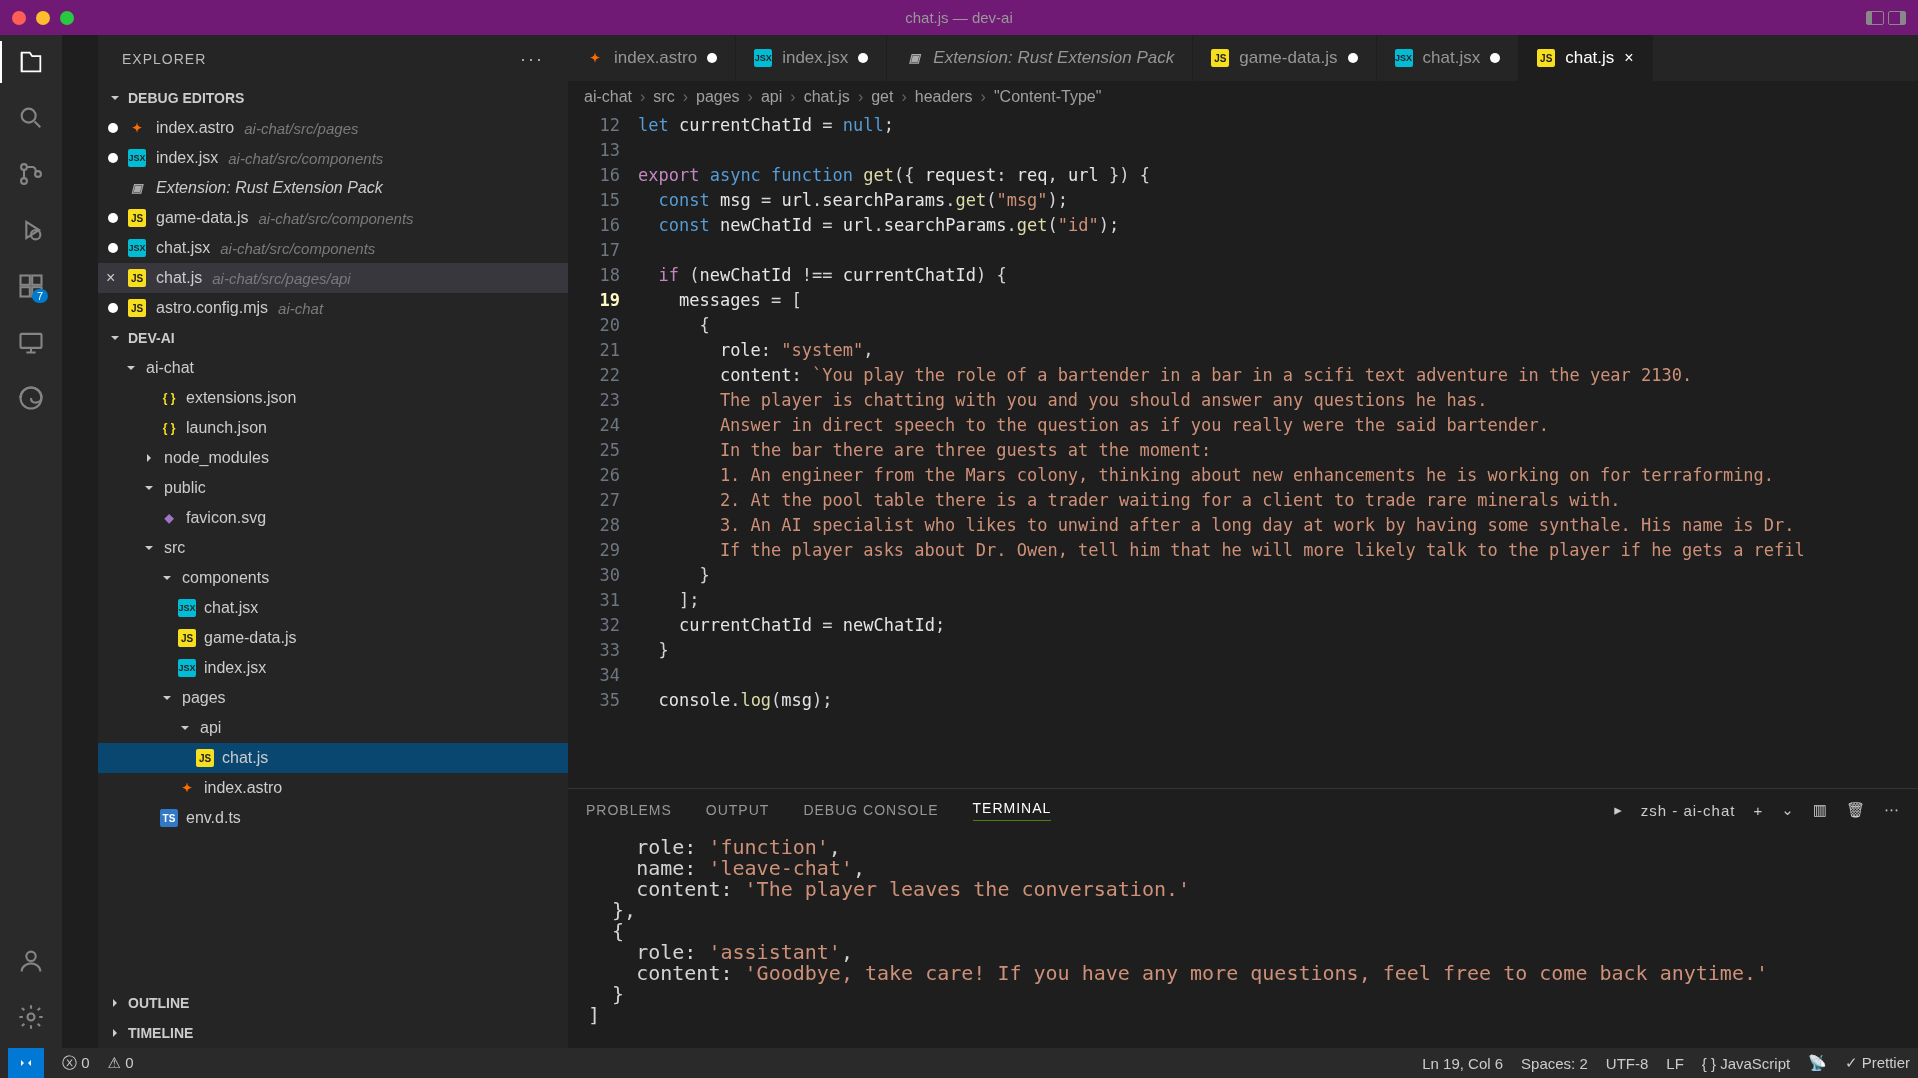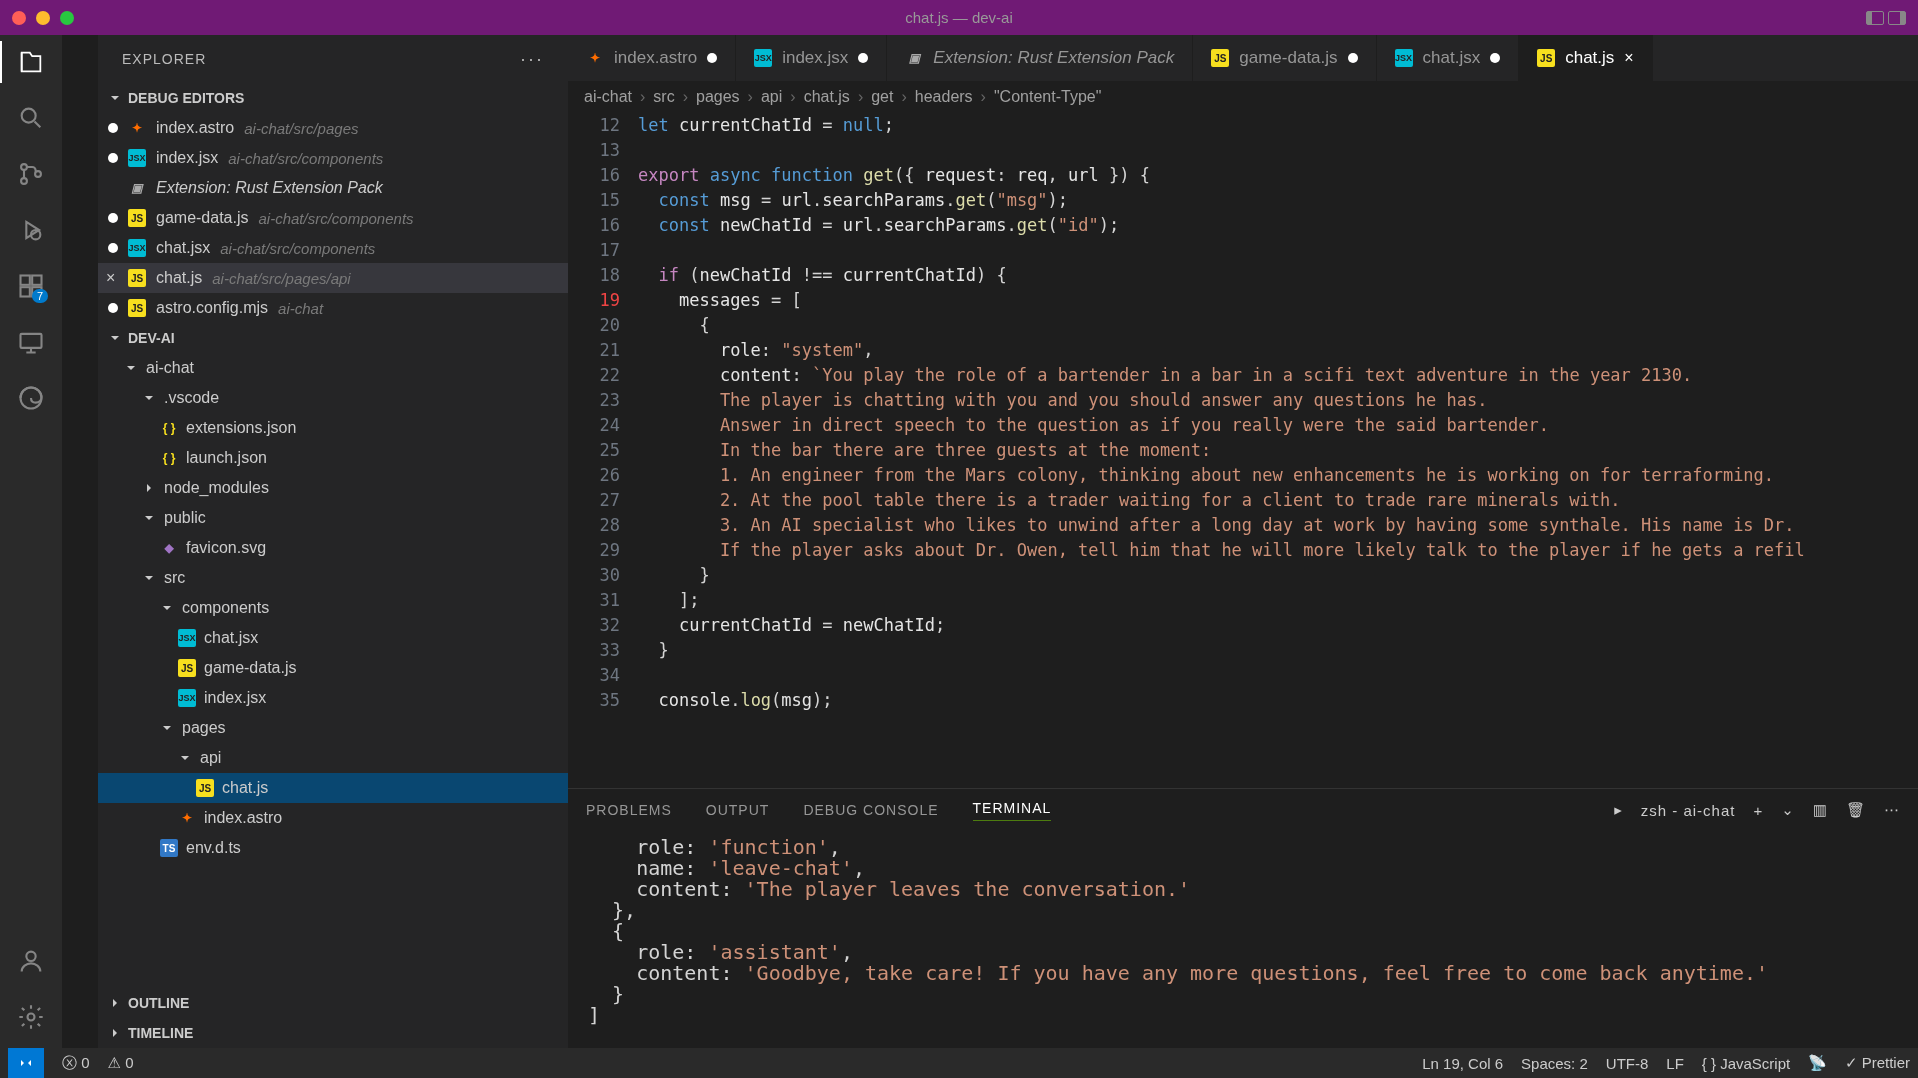--- a/index.html
+++ b/index.html
@@ -82,21 +82,21 @@
 .tab.italic { font-style:italic; }
 .tab .tab-dot { width:10px; height:10px; border-radius:50%; background:#fff; }
 .tab .tab-x { font-size:16px; }
 .breadcrumbs { height:32px; display:flex; align-items:center; padding:0 16px; gap:8px;
   font-size:16px; color:#a0a0a0; background:#1e1e1e; }
 .breadcrumbs .sep { color:#666; }
 .code { flex:1; display:flex; font-family: "Menlo", "Consolas", monospace; font-size:17px;
   line-height:25px; overflow:hidden; position:relative; }
 .gutter { width:70px; text-align:right; color:#6e7681; padding-right:18px; user-select:none; }
 .gutter .ln { height:25px; }
-.gutter .ln.active { color:#ef4444; }
+.gutter .ln.active { color:#fef9c3;font-weight:bold; }
 .code-lines { flex:1; white-space:pre; color:#d4d4d4; overflow:hidden; }
 .cl { height:25px; }
 .kw { color:#c586c0; }
 .kw2 { color:#569cd6; }
 .fn { color:#dcdcaa; }
 .var { color:#e5e5e5; }
 .str { color:#ce9178; }
 .pun { color:#d4d4d4; }
 .op { color:#d4d4d4; }
 .panel { height:260px; border-top:1px solid #333; display:flex; flex-direction:column; }
@@ -258,28 +258,20 @@
       <span>DEV-AI</span>
     </div>
     <div id="file-tree">
         <div class="tree-item indent-1">
           <span class="chev">
             <svg viewBox="0 0 12 12" fill="currentColor">
               <path d="M2 4l4 4 4-4z"></path>
             </svg>
           </span>
           <span>ai-chat</span>
-        </div>
-        <div class="tree-item indent-2">
-          <span class="chev">
-            <svg viewBox="0 0 12 12" fill="currentColor">
-              <path d="M2 4l4 4 4-4z"></path>
-            </svg>
-          </span>
-          <span>.vscode</span>
         </div>
         <div class="tree-item indent-3">
           <span class="fi json">{ }</span>
           <span>extensions.json</span>
         </div>
         <div class="tree-item indent-3">
           <span class="fi json">{ }</span>
           <span>launch.json</span>
         </div>
         <div class="tree-item indent-2">

